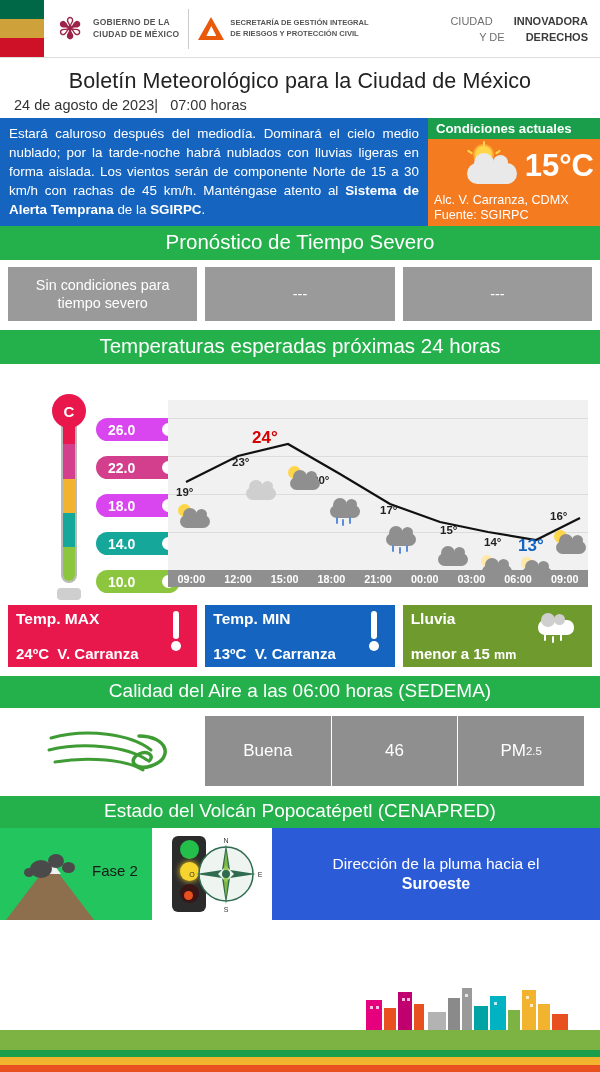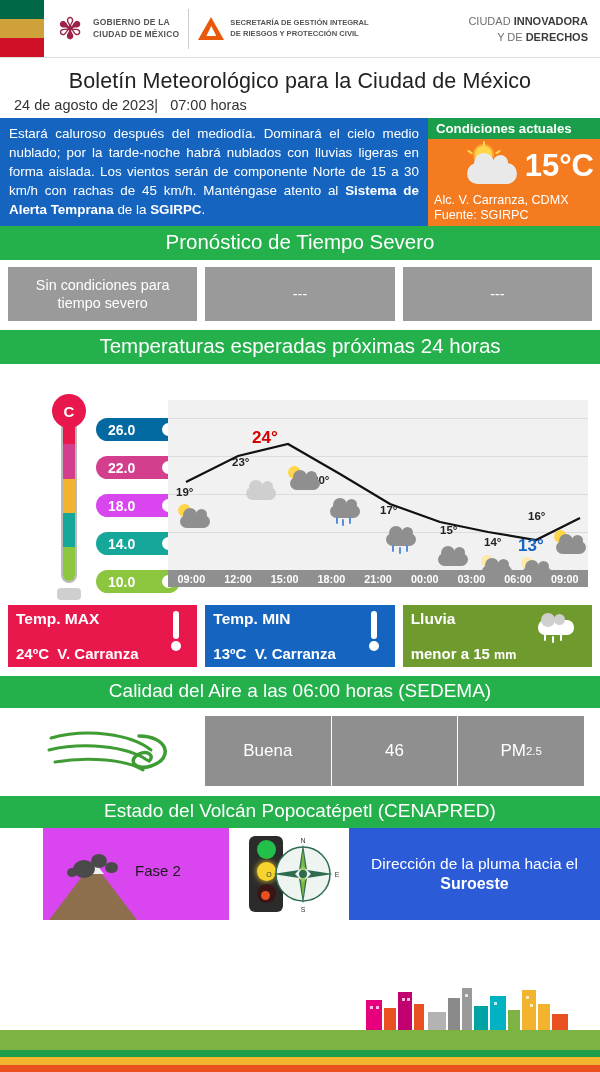--- a/index.html
+++ b/index.html
@@ -66,21 +66,21 @@
   }
   .sgirpc-text {
     font-size: 7.6px; font-weight: bold; color: #555;
     line-height: 1.35;
   }
   .innovadora {
     position: absolute; right: 12px; top: 14px;
     text-align: right; font-size: 11px; color: #6f6f6f;
     line-height: 1.45;
   }
-  .innovadora b { color: #3b3b3b; }
+  .innovadora b { color: #3b3b3b; margin-left: 18px; }
 
   
   .main-title {
     text-align: center;
     font-size: 21.5px;
     color: #222;
     padding: 11px 0 3px;
     letter-spacing: .1px;
   }
   .date-row {
@@ -287,21 +287,21 @@
     flex: 1; height: 70px; background: #8f8f8f; color: #fff;
     display: flex; align-items: center; justify-content: center;
     font-size: 17px;
   }
   .aq-cell.pm { font-size: 17px; }
   .aq-cell.pm sub { font-size: 11.5px; }
 
   
   .volcano-row { display: flex; padding: 0; height: 92px; }
   .vol-left {
-    width: 186px; background: #d946ef; position: relative; display: flex; align-items: center; margin-left: 43px;
+    width: 152px; background: #22c55e; position: relative; display: flex; align-items: center;
   }
   .vol-mid { width: 120px; background: #ffffff; position: relative; }
   .vol-right {
     flex: 1; background: #2b5bd7; color: #fff;
     display: flex; flex-direction: column; align-items: center; justify-content: center;
     font-size: 15.5px; line-height: 1.3; text-align: center;
   }
   .vol-right b { font-size: 16px; }
   .fase-label { position: absolute; left: 92px; top: 34px; font-size: 15px; color: #1a1a1a; }
 
@@ -423,21 +423,21 @@
     <div class="tube">
       <div style="height:20%;background:#e8174c;"></div>
       <div style="height:20%;background:#d43f8d;"></div>
       <div style="height:20%;background:#f2b42e;"></div>
       <div style="height:20%;background:#15a79a;"></div>
       <div style="height:20%;background:#8cc63f;"></div>
     </div>
     <div class="bulb">C</div>
     <div class="foot"></div>
   </div>
-  <div class="pill" style="top:54px;background:#0369a1;">26.0</div>
+  <div class="pill" style="top:54px;background:#d946ef;">26.0</div>
   <div class="pill" style="top:92px;background:#d43f8d;">22.0</div>
   <div class="pill" style="top:130px;background:#d946ef;">18.0</div>
   <div class="pill" style="top:168px;background:#15a79a;">14.0</div>
   <div class="pill" style="top:206px;background:#8cc63f;">10.0</div>
 
   <div class="plot">
     <div class="gl" style="top:18px;"></div>
     <div class="gl" style="top:56px;"></div>
     <div class="gl" style="top:94px;"></div>
     <div class="gl" style="top:132px;"></div>
@@ -448,21 +448,21 @@
   </svg>
 
   <div class="pt-label" style="left:176px;top:122px;">19°</div>
   <div class="pt-label" style="left:232px;top:92px;">23°</div>
   <div class="pt-label big" style="left:252px;top:64px;color:#d50000;">24°</div>
   <div class="pt-label" style="left:312px;top:110px;">20°</div>
   <div class="pt-label" style="left:380px;top:140px;">17°</div>
   <div class="pt-label" style="left:440px;top:160px;">15°</div>
   <div class="pt-label" style="left:484px;top:172px;">14°</div>
   <div class="pt-label big" style="left:518px;top:172px;color:#1565c0;">13°</div>
-  <div class="pt-label" style="left:528px;top:146px;">16°</div>
+  <div class="pt-label" style="left:550px;top:146px;">16°</div>
 
   <div class="ic" style="left:176px;top:140px;">
     <div class="mini">
         <div class="s"></div>
         <div class="c"></div>
       </div>
   </div>
   <div class="ic" style="left:242px;top:112px;">
     <div class="mini light">
         <div class="c"></div>

